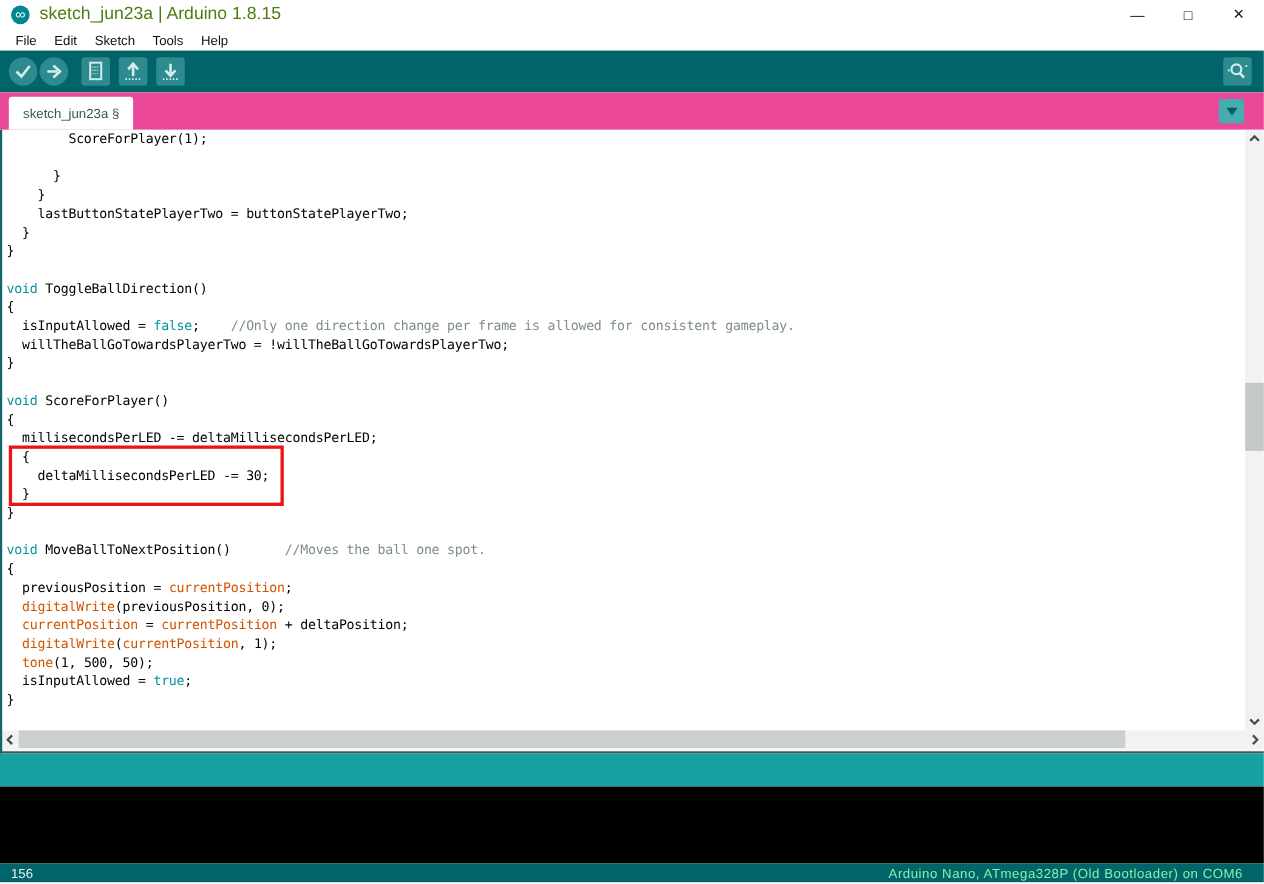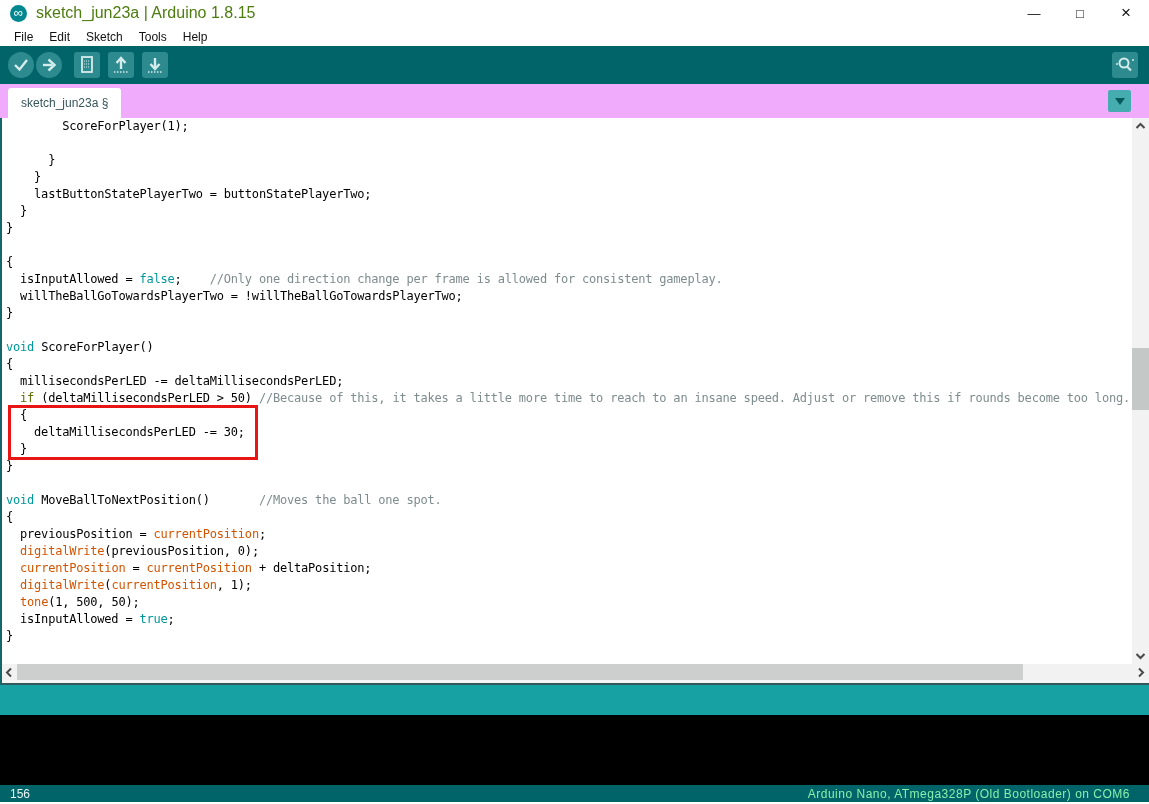--- a/index.html
+++ b/index.html
@@ -25,21 +25,21 @@
              padding-left:8px; position:relative; }
   .tb-btn { width:26px; height:26px; background:#2D8A8E; display:flex; align-items:center;
             justify-content:center; margin-right:2px; }
   .tb-btn.round { border-radius:50%; }
   .tb-btn.square { border-radius:3px; }
   .tb-btn.gap { margin-left:10px; }
   .tb-btn.sq-gap { margin-left:6px; }
   .serial-btn { position:absolute; right:11px; top:6px; margin:0; }
 
   
-  .tabbar { height:34px; background:#f0abfc; position:relative; }
+  .tabbar { height:34px; background:#ec4899; position:relative; }
   .tab { position:absolute; left:8px; bottom:0; height:30px; background:#fff;
          border-radius:3px 3px 0 0; padding:0 13px; display:flex; align-items:center;
          font-size:12px; color:#37555A; }
   .tab-dropdown { position:absolute; right:18px; top:6px; width:23px; height:22px;
                   background:#45ACAF; border-radius:2px; display:flex; align-items:center;
                   justify-content:center; }
   .tab-dropdown .tri { width:0; height:0; border-left:5px solid transparent;
                        border-right:5px solid transparent; border-top:7px solid #055A5E; }
 
   
@@ -171,29 +171,29 @@
 <div class="editor">
   <div class="code-lines">
       <div class="code-line"><span>        ScoreForPlayer(1);</span></div>
       <div class="code-line"><span></span></div>
       <div class="code-line"><span>      }</span></div>
       <div class="code-line"><span>    }</span></div>
       <div class="code-line"><span>    lastButtonStatePlayerTwo = buttonStatePlayerTwo;</span></div>
       <div class="code-line"><span>  }</span></div>
       <div class="code-line"><span>}</span></div>
       <div class="code-line"><span></span></div>
+      <div class="code-line"><span class="tok-k">void</span><span> ToggleBallDirection()</span></div>
       <div class="code-line"><span>{</span></div>
       <div class="code-line"><span>  isInputAllowed = </span><span class="tok-k">false</span><span>;    </span><span class="tok-c">//Only one direction change per frame is allowed for consistent gameplay.</span></div>
       <div class="code-line"><span>  willTheBallGoTowardsPlayerTwo = !willTheBallGoTowardsPlayerTwo;</span></div>
       <div class="code-line"><span>}</span></div>
       <div class="code-line"><span></span></div>
       <div class="code-line"><span class="tok-k">void</span><span> ScoreForPlayer()</span></div>
       <div class="code-line"><span>{</span></div>
       <div class="code-line"><span>  millisecondsPerLED -= deltaMillisecondsPerLED;</span></div>
-      <div class="code-line"><span>  </span><span class="tok-o">if</span><span> (deltaMillisecondsPerLED &gt; 50) </span><span class="tok-c">//Because of this, it takes a little more time to reach to an insane speed. Adjust or remove this if rounds become too long.</span></div>
       <div class="code-line"><span>  {</span></div>
       <div class="code-line"><span>    deltaMillisecondsPerLED -= 30;</span></div>
       <div class="code-line"><span>  }</span></div>
       <div class="code-line"><span>}</span></div>
       <div class="code-line"><span></span></div>
       <div class="code-line"><span class="tok-k">void</span><span> MoveBallToNextPosition()       </span><span class="tok-c">//Moves the ball one spot.</span></div>
       <div class="code-line"><span>{</span></div>
       <div class="code-line"><span>  previousPosition = </span><span class="tok-f">currentPosition</span><span>;</span></div>
       <div class="code-line"><span>  </span><span class="tok-f">digitalWrite</span><span>(previousPosition, 0);</span></div>
       <div class="code-line"><span>  </span><span class="tok-f">currentPosition</span><span> = </span><span class="tok-f">currentPosition</span><span> + deltaPosition;</span></div>

